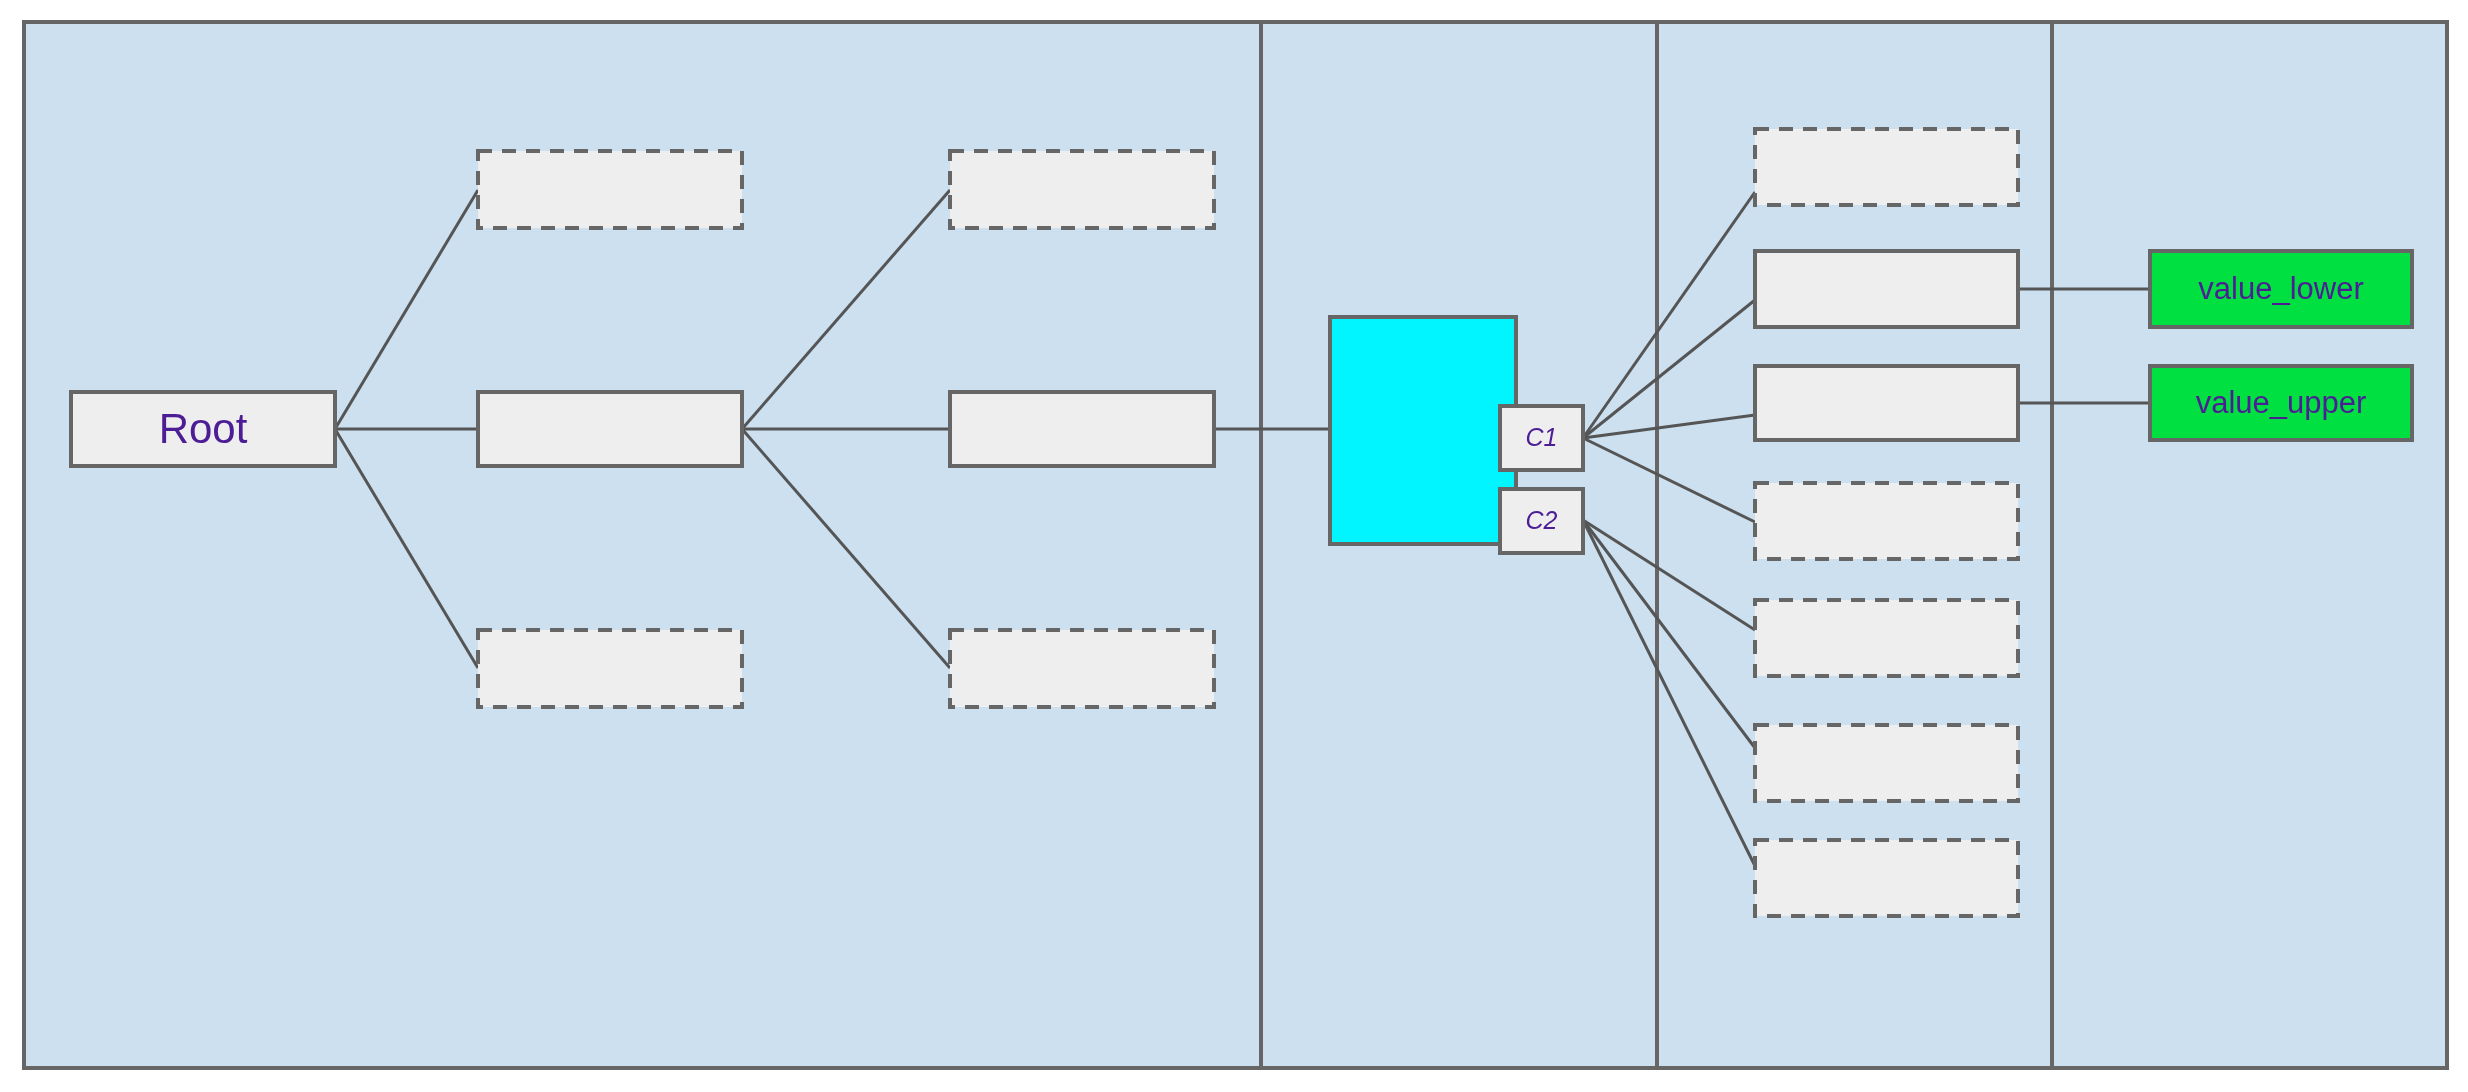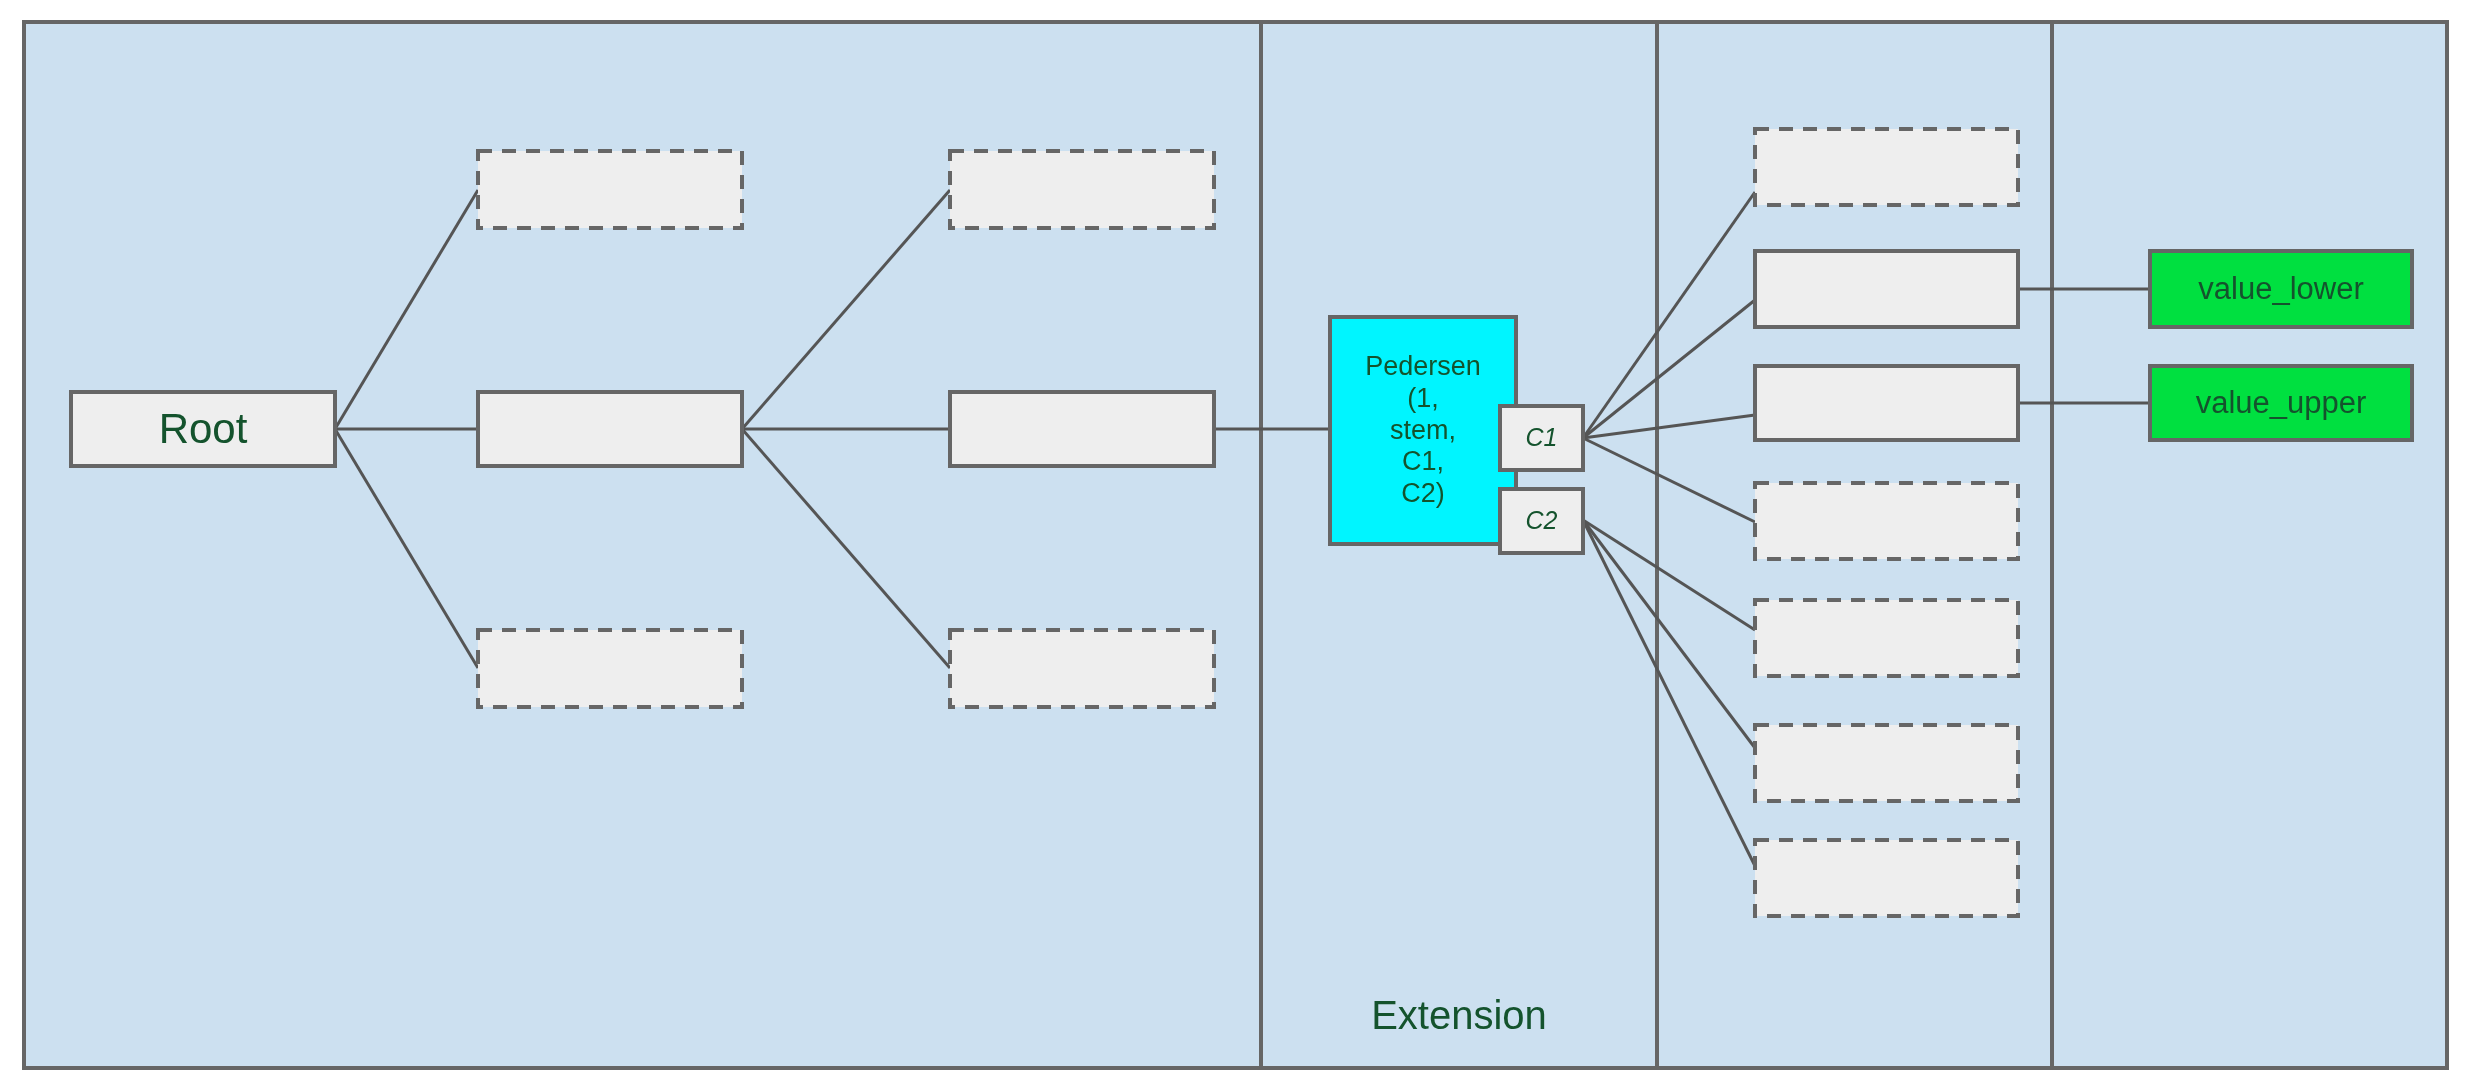--- a/index.html
+++ b/index.html
@@ -1,20 +1,20 @@
 <!DOCTYPE html>
 <html><head>
 <meta charset="utf-8">
 <style>
   html,body{margin:0;padding:0;background:#ffffff;}
   body{width:2468px;height:1092px;overflow:hidden;
        font-family:"Liberation Sans","DejaVu Sans",sans-serif;}
   #stage{position:relative;width:2468px;height:1092px;}
   #svgroot{position:absolute;left:0;top:0;width:2468px;height:1092px;}
-  .lbl{position:absolute;color:#14532d;white-space:pre;text-align:center;
+  .lbl{position:absolute;color:#4c1d95;white-space:pre;text-align:center;
        display:flex;align-items:center;justify-content:center;line-height:1.18;}
 </style>
 </head>
 <body>
 
 <div id="stage">
 
   <svg id="svgroot" viewBox="0 0 2468 1092">
 
     <rect x="24" y="22" width="2423" height="1046" fill="#cce0f0" stroke="#666666" stroke-width="4"></rect>
@@ -69,32 +69,26 @@
     <rect x="1755" y="600" width="263" height="76" fill="#eeeeee" stroke="#666666" stroke-width="4" stroke-dasharray="14 10"></rect>
     <rect x="1755" y="725" width="263" height="76" fill="#eeeeee" stroke="#666666" stroke-width="4" stroke-dasharray="14 10"></rect>
     <rect x="1755" y="840" width="263" height="76" fill="#eeeeee" stroke="#666666" stroke-width="4" stroke-dasharray="14 10"></rect>
 
     <rect x="2150" y="251" width="262" height="76" fill="#00e040" stroke="#666666" stroke-width="4"></rect>
     <rect x="2150" y="366" width="262" height="74" fill="#00e040" stroke="#666666" stroke-width="4"></rect>
   </svg>
 
   <div class="lbl" style="left:71px;top:392px;width:264px;height:74px;font-size:42px;">Root</div>
 
-  <div class="lbl" style="left:1330px;top:317px;width:186px;height:227px;font-size:27px;">Pedersen
-(1,
-stem,
-C1,
-C2)</div>
 
   <div class="lbl" style="left:1500px;top:406px;width:83px;height:64px;font-size:25px;font-style:italic;">C1</div>
 
   <div class="lbl" style="left:1500px;top:489px;width:83px;height:64px;font-size:25px;font-style:italic;">C2</div>
 
   <div class="lbl" style="left:2150px;top:251px;width:262px;height:76px;font-size:31px;">value_lower</div>
 
   <div class="lbl" style="left:2150px;top:366px;width:262px;height:74px;font-size:31px;">value_upper</div>
 
 
-  <div class="lbl" style="left:1261px;top:980px;width:396px;height:72px;font-size:40px;">Extension</div>
 
 
 
 </div>
 
 </body></html>

